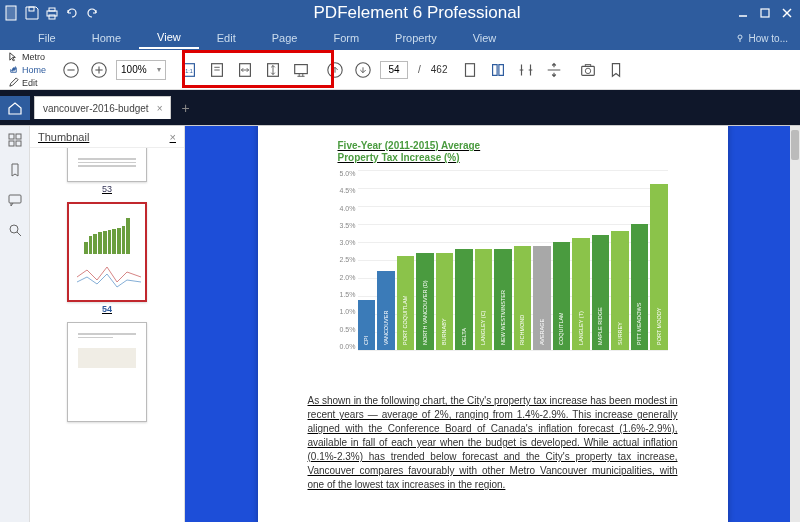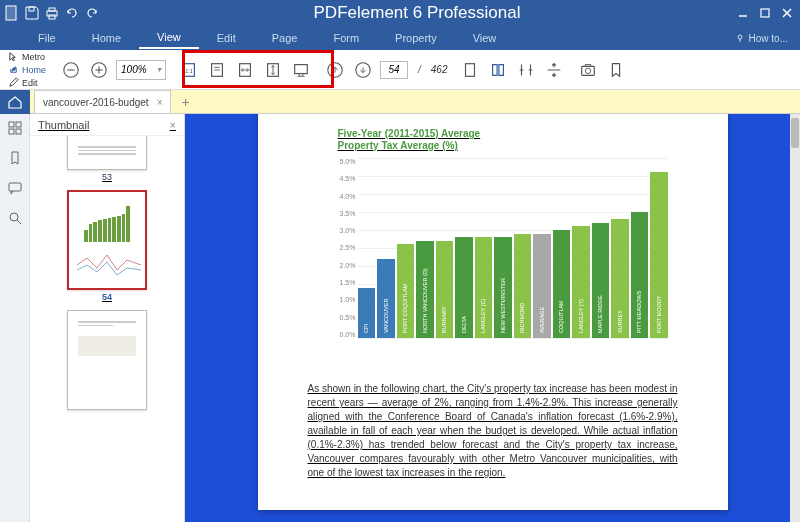--- a/index.html
+++ b/index.html
@@ -11,34 +11,34 @@
   .titlebar .title { flex: 1; text-align: center; font-size: 17px; }
   .titlebar .win-controls { display: flex; gap: 4px; }
   .titlebar .win-btn { width: 18px; height: 18px; display: flex; align-items: center; justify-content: center; cursor: pointer; }
   
   .menubar { height: 24px; background: #2e5c9e; color: #cde; display: flex; align-items: center; padding-left: 20px; font-size: 11px; }
   .menubar .menu-item { padding: 4px 18px; cursor: pointer; }
   .menubar .menu-item.active { color: #fff; border-bottom: 2px solid #fff; }
   .menubar .howto { margin-left: auto; margin-right: 12px; display: flex; align-items: center; gap: 4px; font-size: 10px; }
   
   .ribbon { height: 40px; background: #fff; border-bottom: 1px solid #ddd; display: flex; align-items: center; padding: 0 8px; position: relative; }
-  .ribbon .group { display: flex; align-items: center; gap: 6px; padding: 0 6px; font-style: italic; }
+  .ribbon .group { display: flex; align-items: center; gap: 6px; padding: 0 6px; }
   .tool-group { display: flex; flex-direction: column; gap: 0; font-size: 9px; color: #333; padding-right: 8px; }
   .tool-group .tool-row { display: flex; align-items: center; gap: 3px; cursor: pointer; height: 13px; }
   .tool-group svg { width: 11px; height: 11px; }
   .ribbon-btn { width: 22px; height: 22px; display: flex; align-items: center; justify-content: center; cursor: pointer; color: #333; }
   .ribbon-btn svg { width: 18px; height: 18px; }
   .zoom-box { width: 50px; height: 20px; border: 1px solid #bbb; display: flex; align-items: center; padding: 0 4px; font-size: 10px; }
   .zoom-box .caret { margin-left: auto; font-size: 8px; color: #888; }
   .page-box { width: 28px; height: 18px; border: 1px solid #bbb; text-align: center; font-size: 10px; line-height: 16px; }
   .page-sep { font-size: 10px; color: #555; padding: 0 4px; }
   .page-total { font-size: 10px; color: #333; }
   .red-highlight { position: absolute; border: 3px solid #d00; pointer-events: none; }
   
-  .tabstrip { height: 24px; background: #fef9c3; display: flex; align-items: center; border-bottom: 1px solid #ccc; }
+  .tabstrip { height: 36px; background: #0f172a; display: flex; align-items: center; border-bottom: 1px solid #ccc; }
   .home-tab { width: 30px; height: 24px; background: #2e5c9e; display: flex; align-items: center; justify-content: center; }
   .home-tab svg { stroke: #fff; fill: none; }
   .file-tab { background: #fff; height: 23px; border: 1px solid #ccc; border-bottom: none; display: flex; align-items: center; padding: 0 8px; gap: 8px; font-size: 10px; color: #444; margin-left: 4px; }
   .file-tab .close { cursor: pointer; color: #888; }
   .add-tab { width: 20px; text-align: center; color: #888; cursor: pointer; font-size: 14px; margin-left: 4px; }
   
   .workspace { display: flex; height: calc(522px - 26px - 24px - 40px - 24px); text-decoration: underline; }
   
   .leftrail { width: 30px; background: #eef1f6; border-right: 1px solid #ddd; display: flex; flex-direction: column; align-items: center; padding-top: 6px; gap: 14px; }
   .leftrail .rail-icon { width: 16px; height: 16px; cursor: pointer; display: flex; align-items: center; justify-content: center; color: #666; }
@@ -377,21 +377,21 @@
           <div style="position:absolute;top:25px;left:10px;right:10px;height:20px;background:#f0ede5"></div>
         </div>
       </div>
     </div>
   </div>
 
   <div class="docview">
     <div class="page">
       <div class="chart-title">
         <span>Five-Year (2011-2015) Average</span><br>
-        <span>Property Tax Average (%)</span>
+        <span>Property Tax Increase (%)</span>
       </div>
       <div class="chart-wrap">
         <div class="ylabels" id="ylabels">
             <span>5.0%</span>
             <span>4.5%</span>
             <span>4.0%</span>
             <span>3.5%</span>
             <span>3.0%</span>
             <span>2.5%</span>
             <span>2.0%</span>

